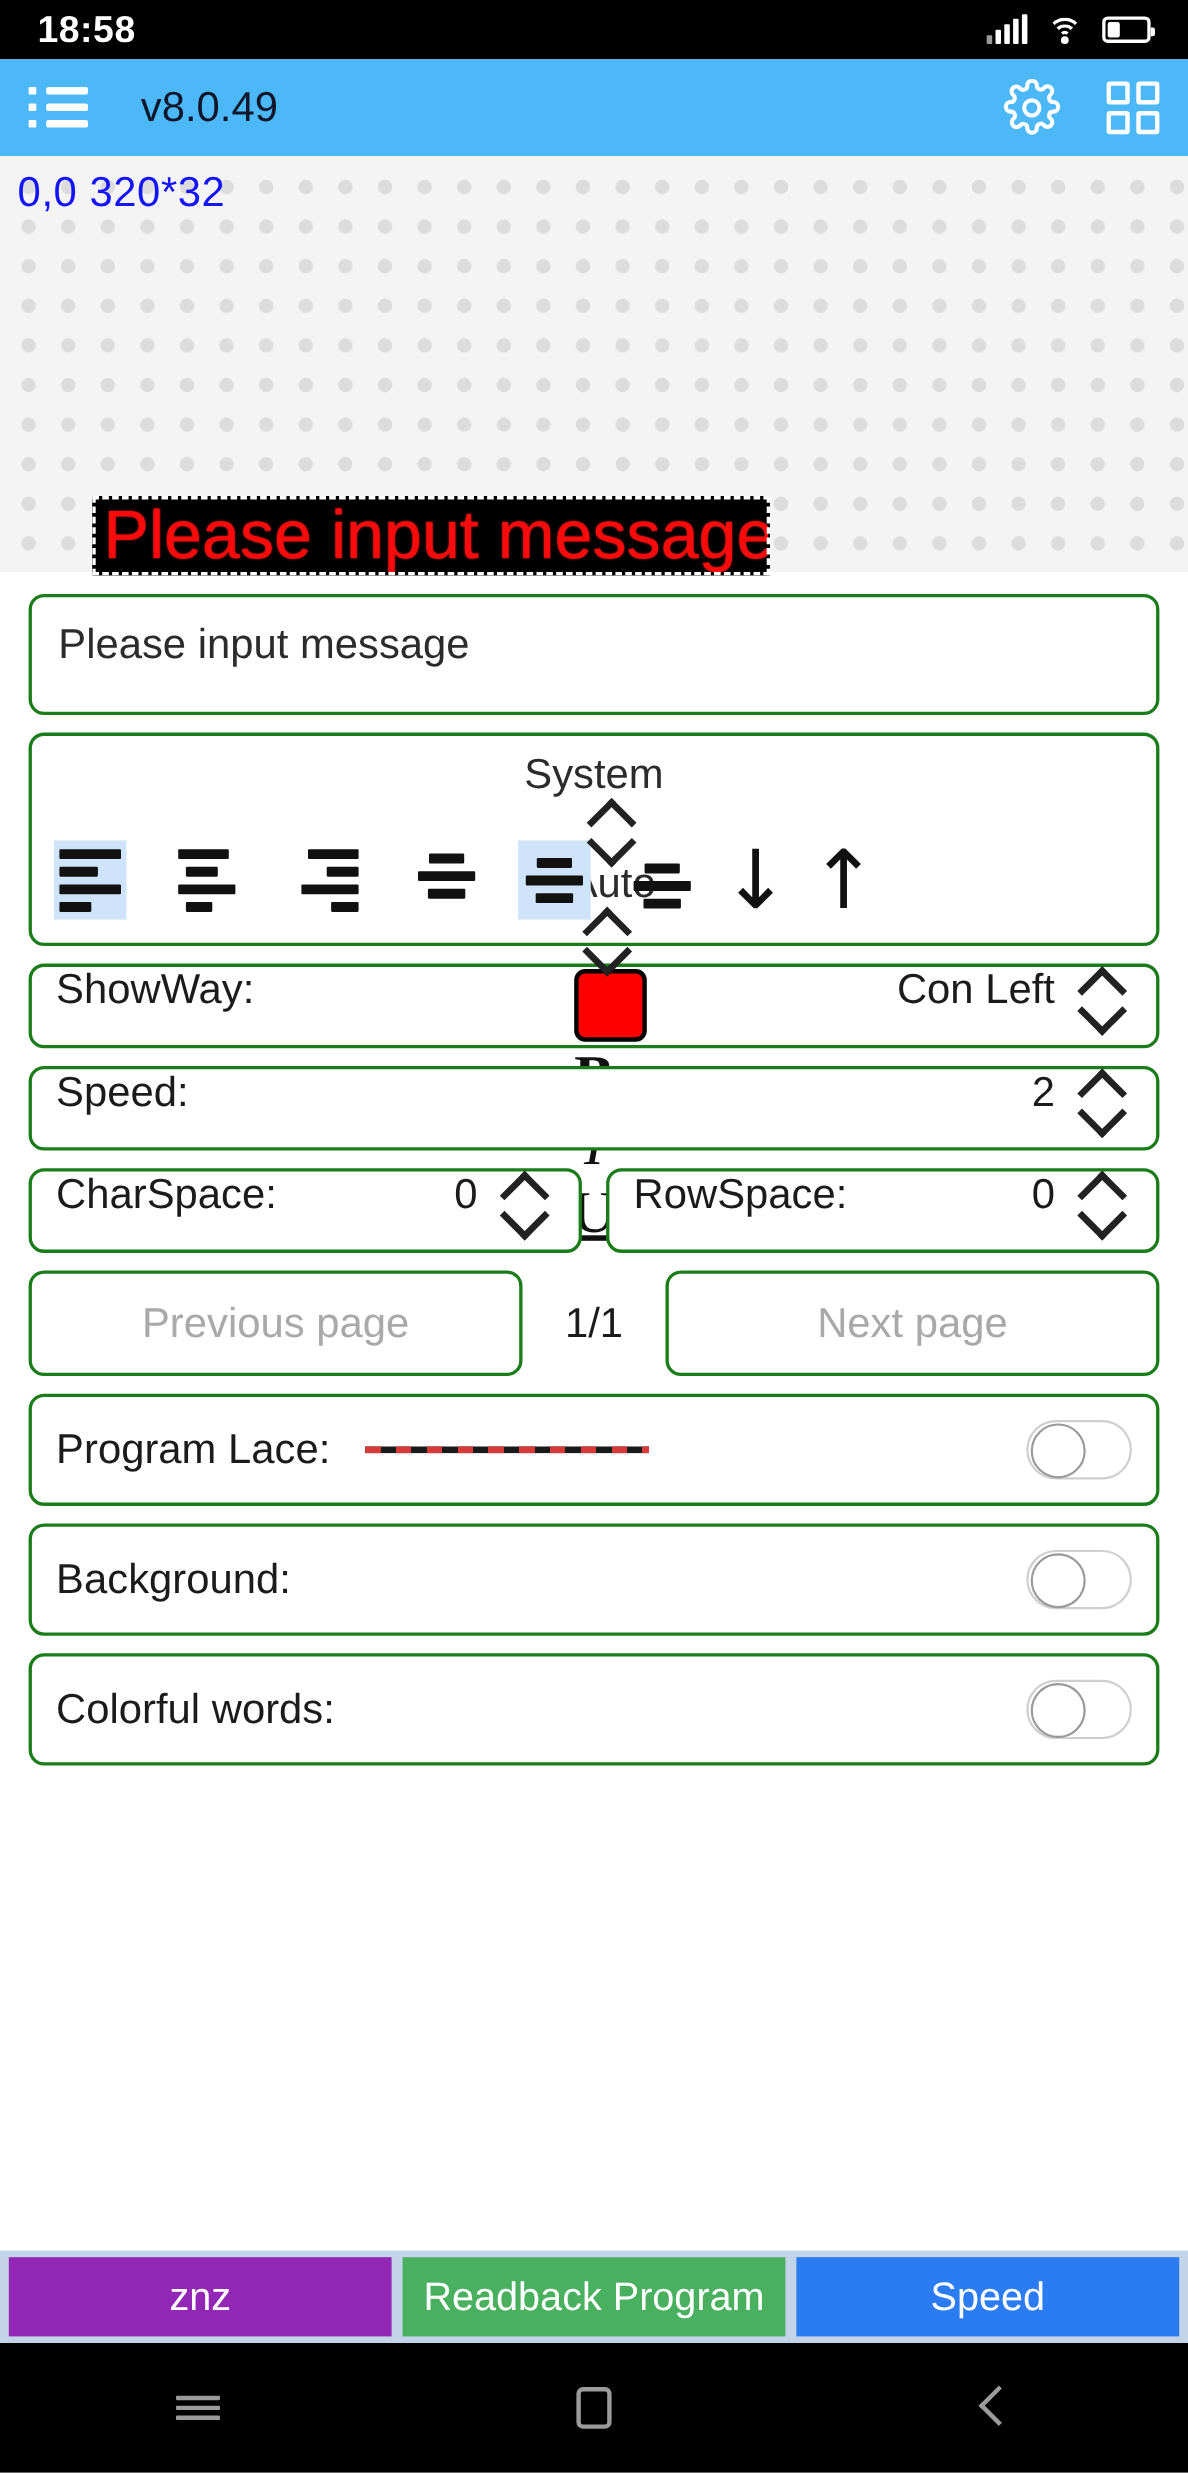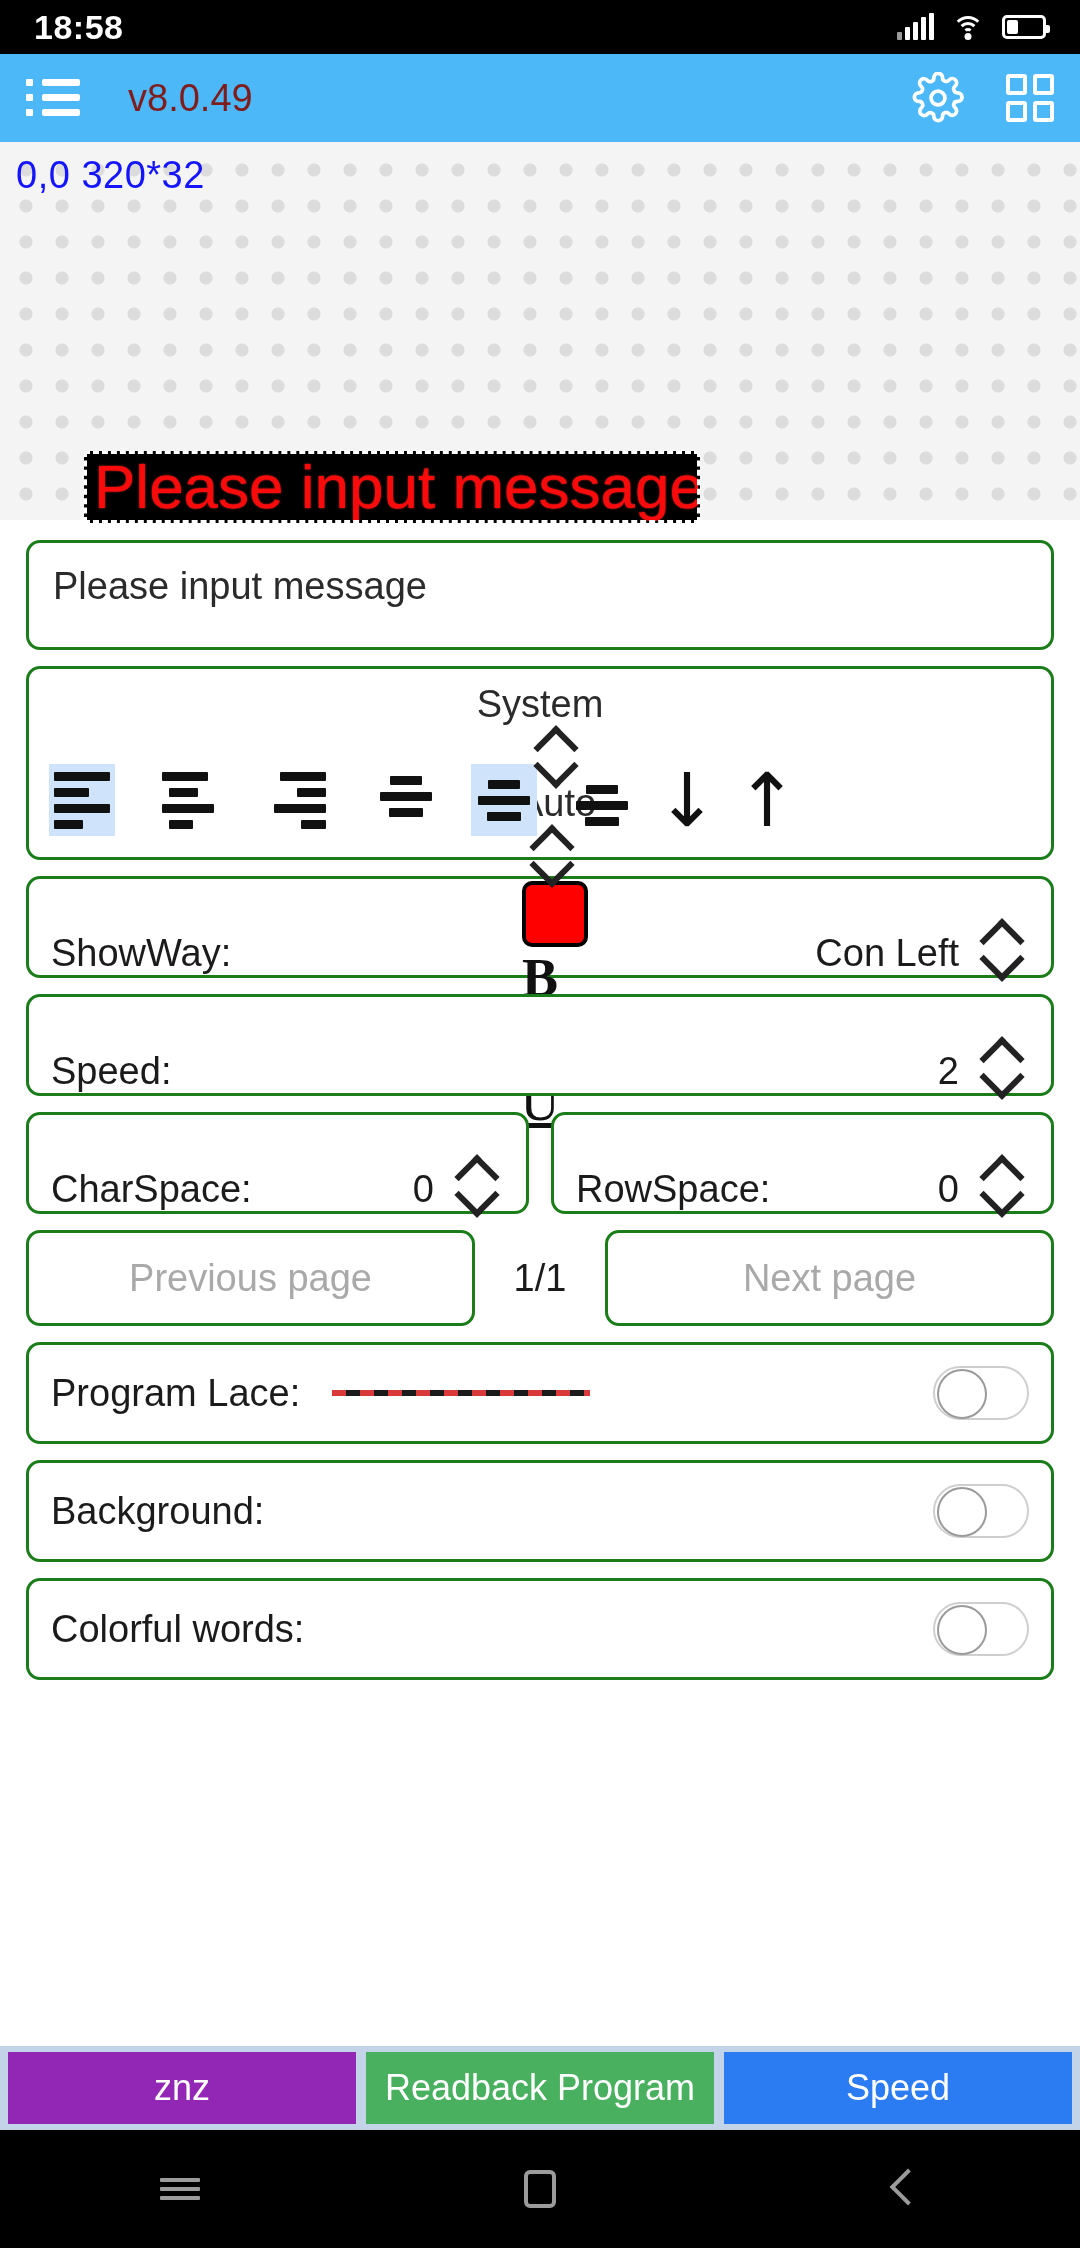--- a/index.html
+++ b/index.html
@@ -65,21 +65,21 @@
   .menu-ic i:nth-child(1){ top:2px; }
   .menu-ic i:nth-child(2){ top:17px; }
   .menu-ic i:nth-child(3){ top:32px; }
   .menu-ic u{
     position:absolute; left:0; width:7px; height:7px; background:#fff; border-radius:1px;
   }
   .menu-ic u:nth-child(4){ top:2px; }
   .menu-ic u:nth-child(5){ top:17px; }
   .menu-ic u:nth-child(6){ top:32px; }
 
-  .app-title{ color:#7f1d1d; font-size:38px; margin-left:48px; flex:1; }
+  .app-title{ color:#0f172a; font-size:38px; margin-left:48px; flex:1; }
 
   .gear{ width:52px; height:52px; margin-right:42px; }
   .grid-ic{ width:48px; height:48px; display:grid;
     grid-template-columns:1fr 1fr; grid-template-rows:1fr 1fr; gap:6px; }
   .grid-ic span{ border:4px solid #fff; border-radius:3px; }
 
   
   .preview{
     height:378px; position:relative; overflow:hidden;
     background-color:#f4f4f4;
@@ -169,21 +169,21 @@
   .a-vmid  b:nth-child(1){width:56%;margin:0 auto} .a-vmid b:nth-child(2){width:92%;margin:0 auto}
   .a-vmid  b:nth-child(3){width:62%;margin:0 auto}
   .a-vbot  { justify-content:flex-end; padding-bottom:10px; }
   .a-vbot  b:nth-child(1){width:56%;margin:0 auto} .a-vbot b:nth-child(2){width:92%;margin:0 auto}
   .a-vbot  b:nth-child(3){width:62%;margin:0 auto}
 
   .arrow{ width:80px; text-align:center; font-size:74px; line-height:74px;
           color:#111; font-family:"DejaVu Sans", sans-serif; flex:none; }
 
   
-  .setrow{ height:96px; display:flex; align-items:flex-end; padding:0 22px; }
+  .setrow{ height:71px; display:flex; align-items:flex-start; padding:0 22px; }
   .setrow .lab{ font-size:38px; color:#1b1b1b; }
   .setrow .val{ margin-left:auto; font-size:38px; color:#1b1b1b; }
   .setrow .spin{ margin-left:18px; }
 
   
   .pager{ display:flex; align-items:center; margin:0 26px 16px 26px; gap:0; }
   .pgbtn{
     flex:1; height:96px; border:3px solid #1a7d1a; border-radius:14px;
     display:flex; align-items:center; justify-content:center;
     font-size:38px; color:#a9a9a9; background:#fff;

